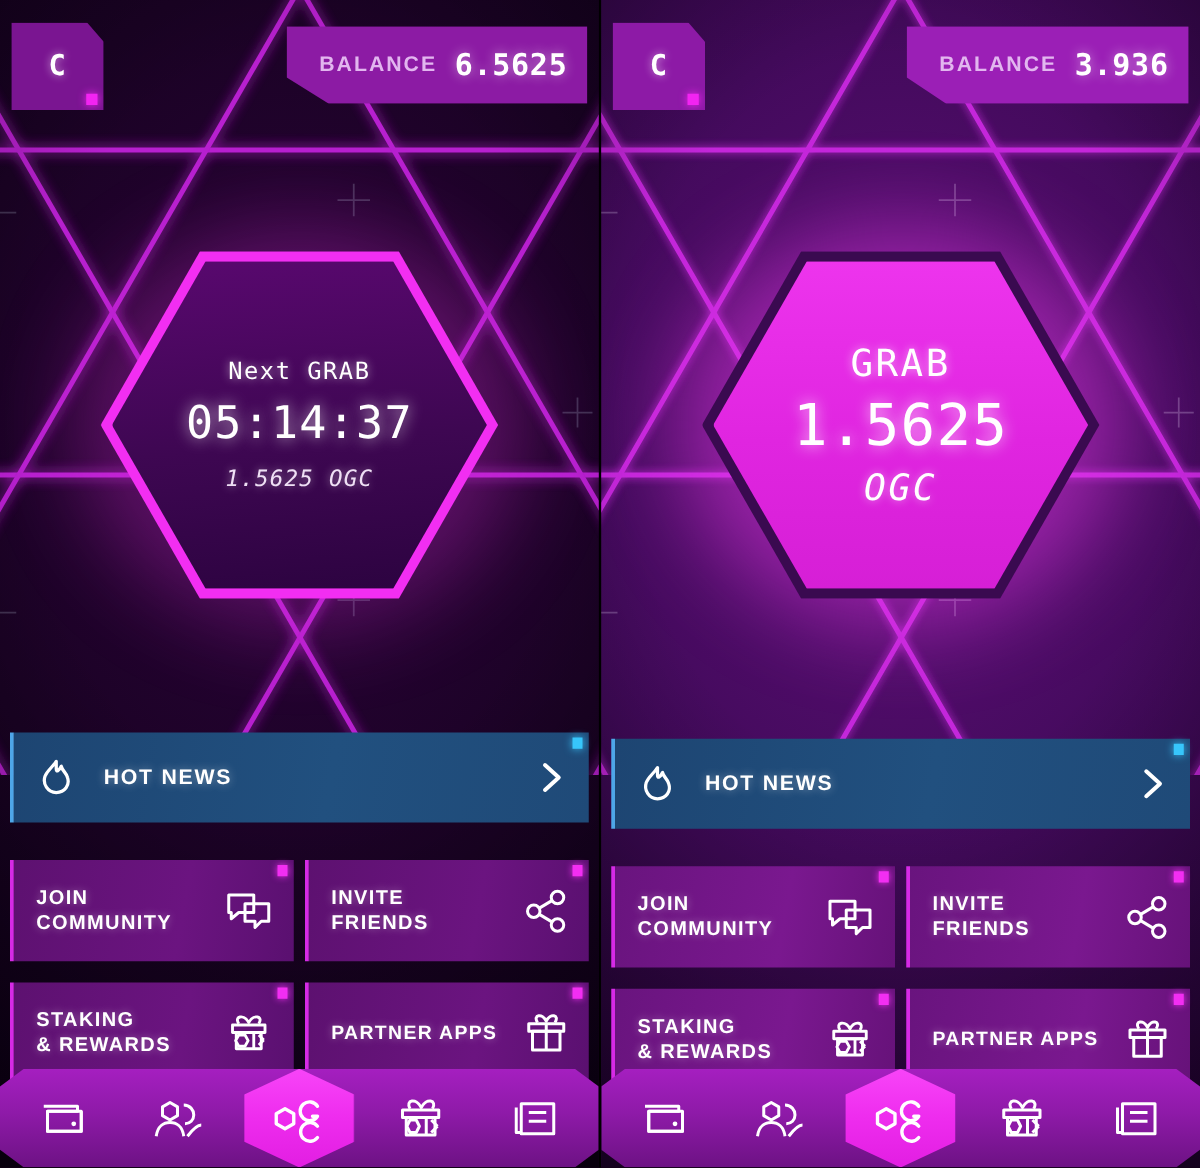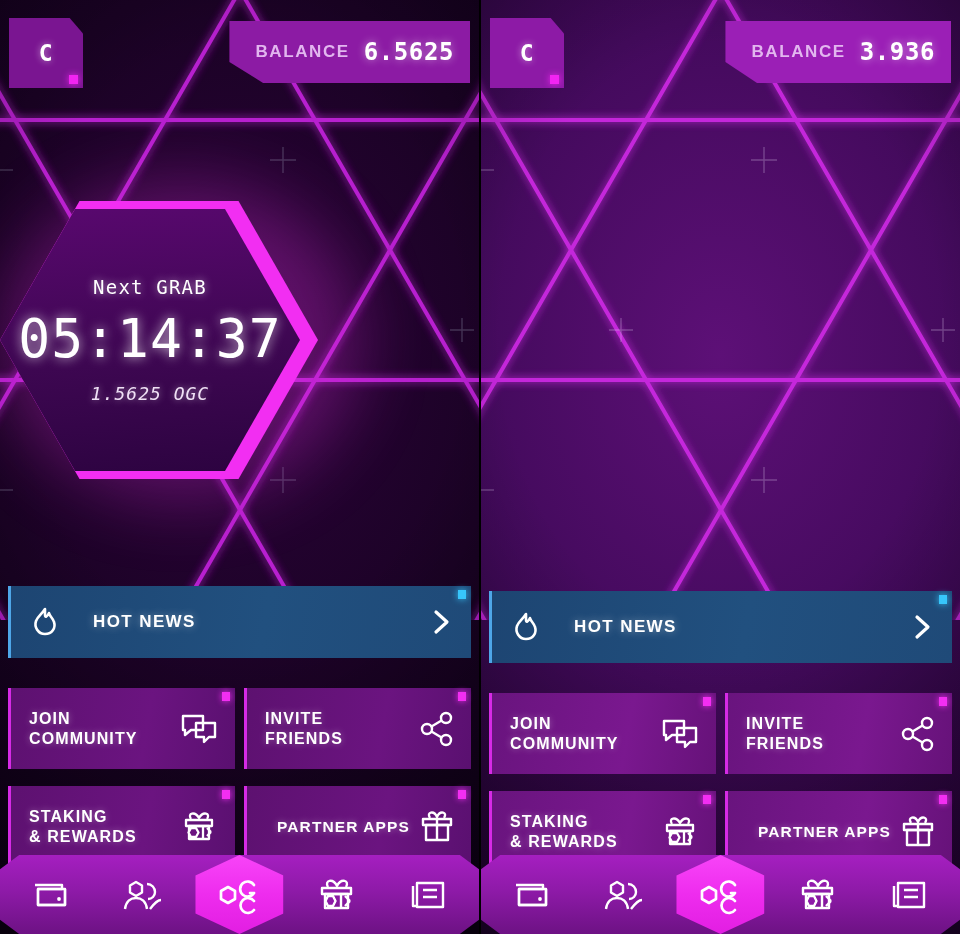--- a/index.html
+++ b/index.html
@@ -62,21 +62,21 @@
   }
   .balance-pill .bl-value{
     color:#ffffff; font-size:24px; font-weight:700; letter-spacing:.6px;
     font-family:"DejaVu Sans Mono", monospace;
     text-shadow:0 0 9px rgba(255,255,255,.5);
   }
 
   
   .hero{
     position:absolute; left:0; right:0; top:105px; height:470px; z-index:5;
-    display:flex; align-items:center; justify-content:flex-start;
+    display:flex; align-items:center; justify-content:center;
   }
   .hero-hex{
     position:relative; width:300px; height:262px;
     display:flex; flex-direction:column; align-items:center; justify-content:center;
     clip-path:polygon(25% 0%, 75% 0%, 100% 50%, 75% 100%, 25% 100%, 0% 50%);
   }
   .idle .hero-hex{
     background:linear-gradient(175deg,#59086f 0%,#3e0752 55%,#2c0340 100%);
     box-shadow:0 0 0 0 rgba(0,0,0,0);
   }
@@ -99,37 +99,37 @@
   .ready .hero-glow{ background:rgba(240,60,240,.45); }
 
   .hero-label{
     font-family:"DejaVu Sans Mono", monospace;
     color:#ffffff; font-size:19px; letter-spacing:1.2px;
     text-shadow:0 0 8px rgba(255,255,255,.6);
   }
   .ready .hero-label{ font-size:30px; letter-spacing:2px; }
   .hero-value{
     font-family:"DejaVu Sans Mono", monospace;
-    color:#ffffff; font-size:53px; font-weight:400; letter-spacing:1px;
+    color:#ffffff; font-size:36px; font-weight:400; letter-spacing:1px;
     margin:10px 0 14px; text-shadow:0 0 12px rgba(255,255,255,.75);
   }
   .ready .hero-value{ font-size:46px; margin:4px 0 6px; }
   .hero-sub{
     font-family:"DejaVu Sans Mono", monospace;
     color:#efe0f5; font-size:18px; letter-spacing:1px;
     text-shadow:0 0 7px rgba(255,255,255,.5);
     font-style:italic;
   }
   .ready .hero-sub{ font-size:29px; letter-spacing:2px; color:#fff; }
 
   
   .news-bar{
     position:absolute; left:8px; right:8px; height:72px; z-index:6;
     background:linear-gradient(100deg,#1d4572 0%,#21507f 55%,#1f4a78 100%);
-    display:flex; align-items:center; gap:32px; padding:0 18px;
+    display:flex; align-items:center; gap:22px; padding:0 18px;
     border-left:3px solid #4ea6e8;
   }
   .idle .news-bar{ top:586px; }
   .ready .news-bar{ top:591px; }
   .news-bar .nb-flag{
     position:absolute; top:4px; right:5px; width:8px; height:9px;
     background:#37c6fb; box-shadow:0 0 7px #37c6fb;
   }
   .news-bar .nb-title{
     flex:1; color:#ffffff; font-size:17px; font-weight:700; letter-spacing:1.4px;
@@ -159,21 +159,21 @@
   }
   .card .c-flag{
     position:absolute; top:4px; right:5px; width:8px; height:9px;
     background:#f22ef2; box-shadow:0 0 6px #f22ef2;
   }
   .card .c-label{
     color:#ffffff; font-size:16px; font-weight:700; letter-spacing:1.1px;
     line-height:1.25; text-shadow:0 0 7px rgba(255,255,255,.35);
     white-space:pre-line;
   }
-  .card .c-label.one-line{ font-size:15.5px;margin-left:12px; }
+  .card .c-label.one-line{ font-size:15.5px; }
 
   
   .navbar{
     position:absolute; left:0; right:0; bottom:0; height:79px; z-index:8;
     display:flex; align-items:center; justify-content:space-around;
     padding:0 6px;
     background:linear-gradient(180deg,#a51fc0 0%,#8e1aa8 45%,#6d1284 100%);
     clip-path:polygon(0 18%, 4% 0, 96% 0, 100% 18%, 100% 82%, 96% 100%, 4% 100%, 0 82%);
   }
   .idle .navbar{ bottom:0; }
@@ -427,20 +427,29 @@
       <div class="logo-badge">
         <span class="mark">C</span>
         <span class="dot"></span>
       </div>
       <div class="balance-pill">
         <span class="bl-label">BALANCE</span>
         <span class="bl-value">3.936</span>
       </div>
     </div>
 
+    <div class="hero">
+      <div class="hero-glow"></div>
+      <div class="hero-ring"></div>
+      <div class="hero-hex">
+        <div class="hero-label">GRAB</div>
+        <div class="hero-value">1.5625</div>
+        <div class="hero-sub">OGC</div>
+      </div>
+    </div>
 
     <div class="news-bar">
       <span class="nb-flag"></span>
       <span class="icon">
         <svg width="32" height="34" viewBox="0 0 32 34" fill="none" stroke="#fff" stroke-width="2.6" stroke-linejoin="round">
           <path d="M16 4 C13 9 9 11 7 16 c-2 6 2 13 9 13 s11-6 9-12 c-1-4-4-5-5-9 c-2 4-4 5-4 2z"></path>
         </svg>
       </span>
       <span class="nb-title">HOT NEWS</span>
       <span class="icon">

